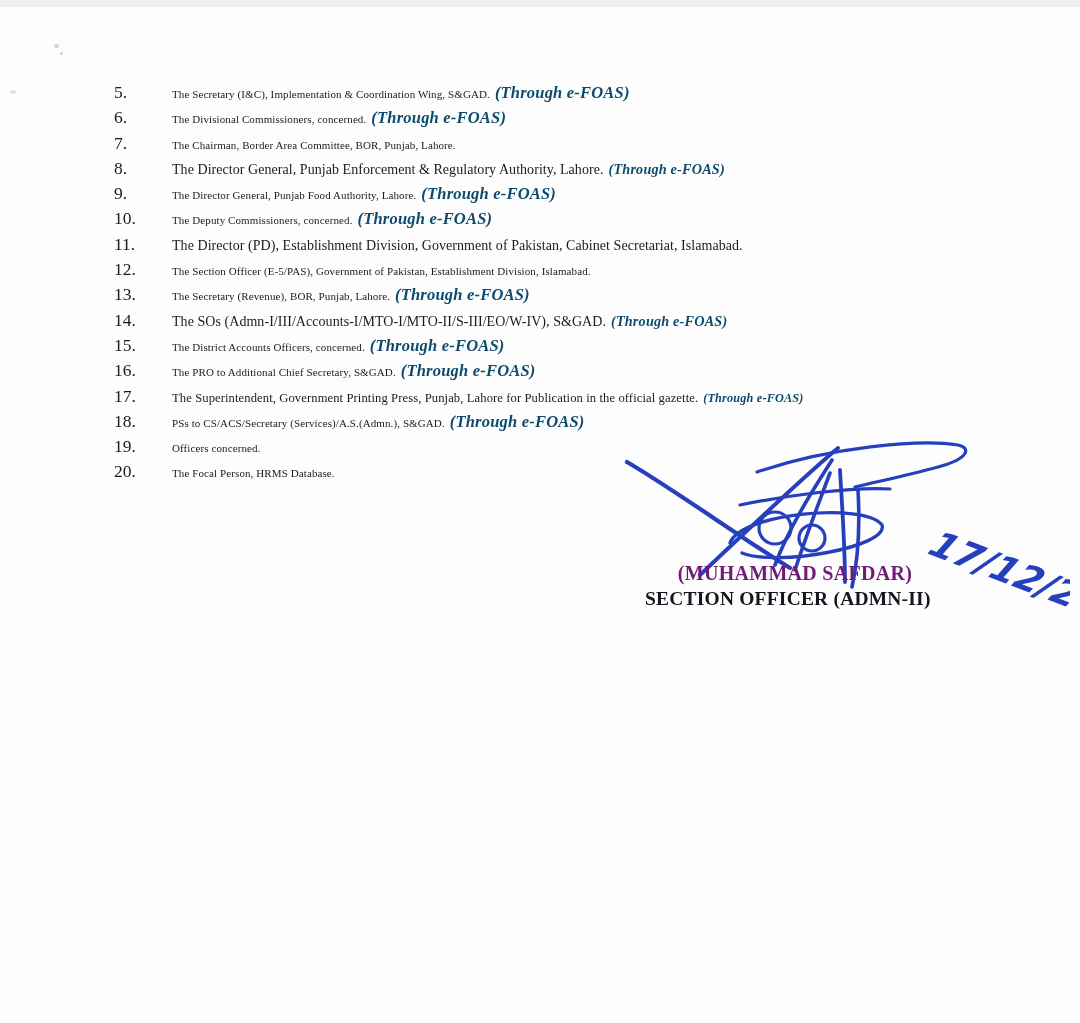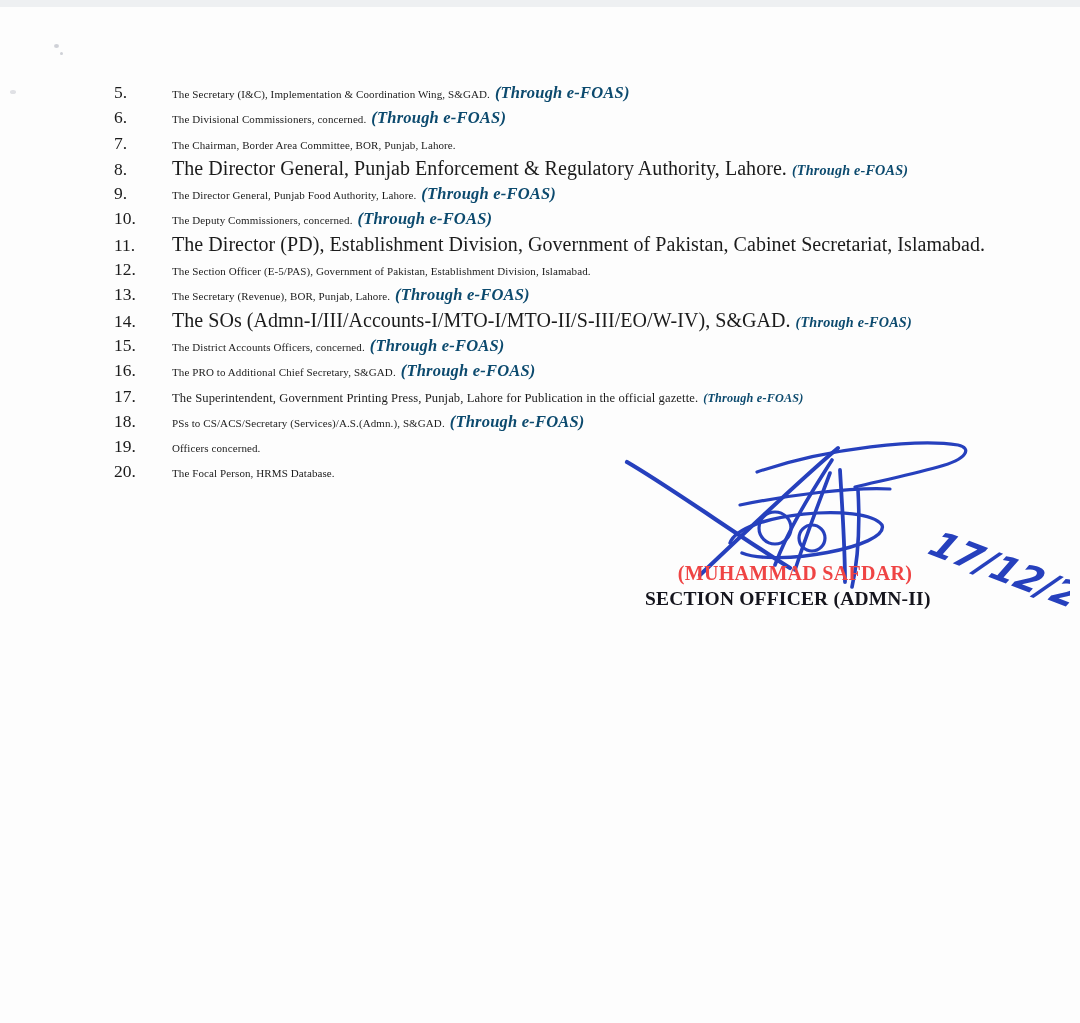--- a/index.html
+++ b/index.html
@@ -30,39 +30,39 @@
   }
   .row {
     height:25.3px; line-height:25.3px;
     white-space:nowrap;
   }
   .num {
     display:inline-block; width:58px;
     font-size:17.5px; color:#1b1b1b;
   }
   .main { font-size:11px; letter-spacing:0.1px; }
-  .row.small .main { font-size:20px; letter-spacing:0.05px; }
+  .row.small .main { font-size:14px; letter-spacing:0.05px; }
   .row.xsmall .main { font-size:12.6px; }
   .through {
     font-size:16.5px;
     font-style:italic; font-weight:bold;
     color:#0c4a6e;
     margin-left:5px;
     letter-spacing:0.2px;
   }
   .row.small .through { font-size:14.2px; }
   .row.xsmall .through { font-size:12.2px; }
 
   
   .sig-svg { position:absolute; left:590px; top:425px; width:480px; height:215px; }
   .sig-name {
     position:absolute; left:655px; top:562px; width:280px;
     text-align:center;
     font-size:20px; font-weight:bold;
-    color:#ef4444; letter-spacing:0.3px;
+    color:#701a75; letter-spacing:0.3px;
     white-space:nowrap;
   }
   .sig-title {
     position:absolute; left:645px; top:588px; width:310px;
     text-align:left;
     font-size:19.5px; font-weight:600;
     color:#15151d; letter-spacing:0.2px;
     white-space:nowrap;
   }
 </style>

